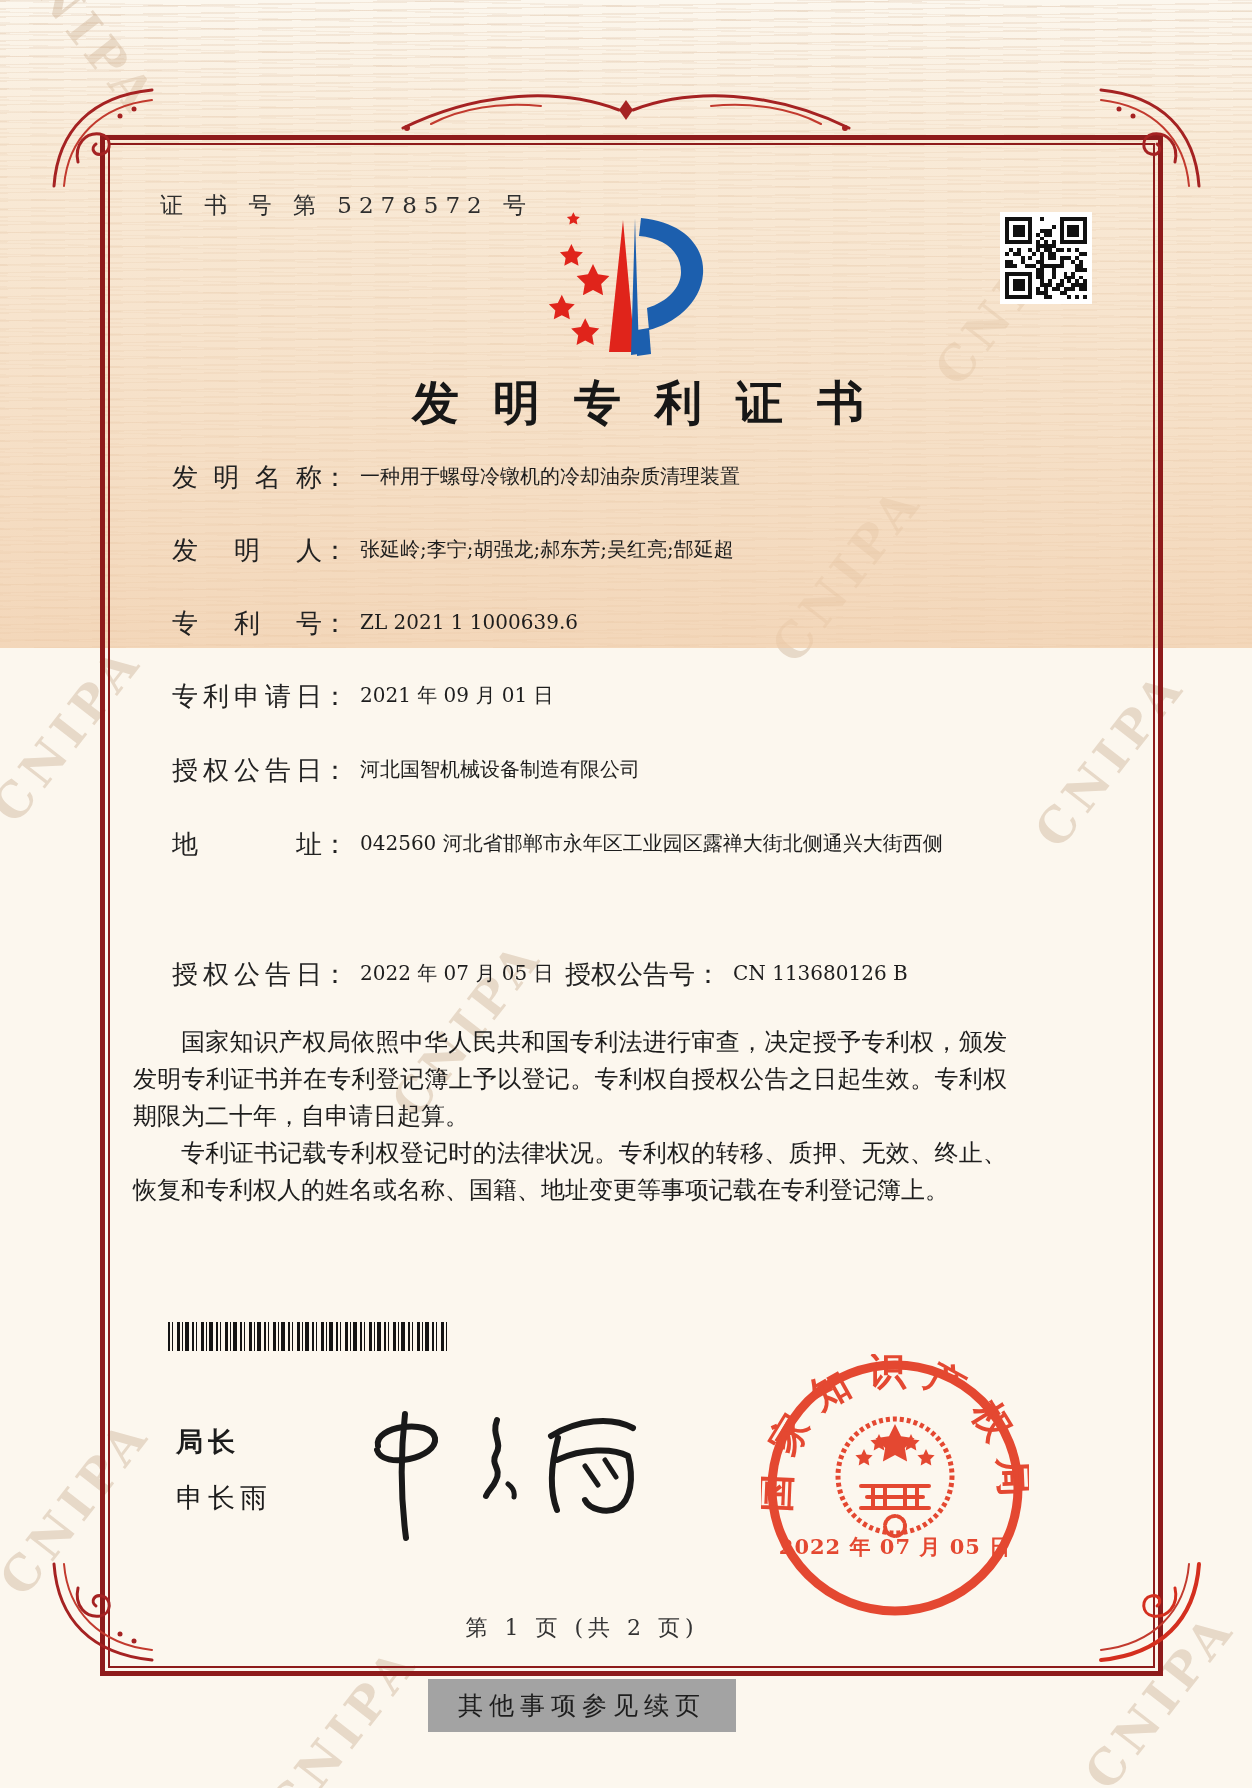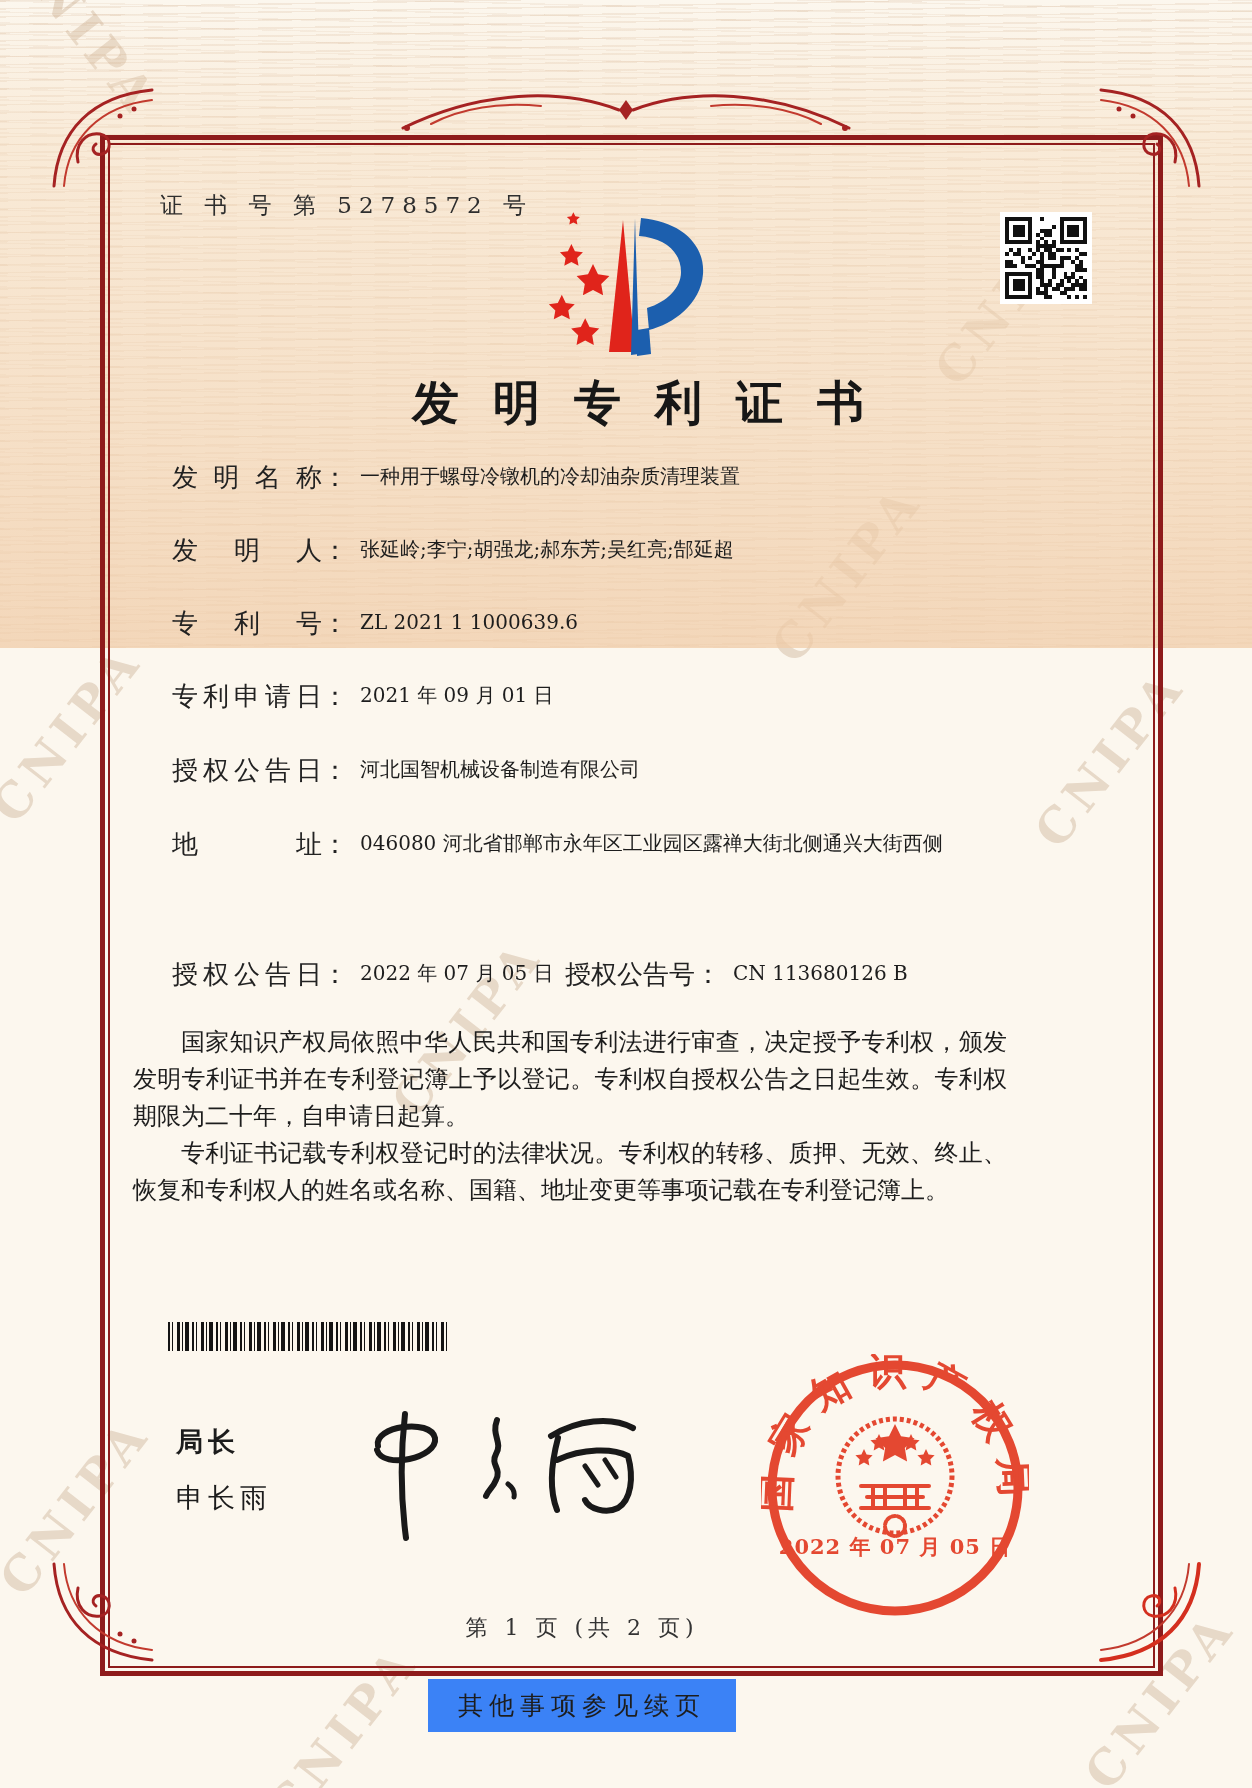--- a/index.html
+++ b/index.html
@@ -33,21 +33,21 @@
   .paras p{margin:0;text-indent:2em;}
   .barcode{position:absolute;left:168px;top:1322px;width:281px;height:29px;
       background:repeating-linear-gradient(90deg,
         #141414 0 2px, transparent 2px 4px, #141414 4px 5px, transparent 5px 9px,
         #141414 9px 12px, transparent 12px 14px, #141414 14px 15px, transparent 15px 17px,
         #141414 17px 21px, transparent 21px 24px);}
   .director-title{position:absolute;left:176px;top:1424px;font-size:27px;letter-spacing:5px;color:#1c1c1c;font-weight:bold;}
   .director-name{position:absolute;left:176px;top:1480px;font-size:27px;letter-spacing:5px;color:#1c1c1c;}
   .pageno{position:absolute;left:0;width:1164px;top:1613px;text-align:center;
       font-size:22px;letter-spacing:5px;color:#333;}
-  .footnote{position:absolute;left:428px;top:1679px;background:#3b82f6;
+  .footnote{position:absolute;left:428px;top:1679px;background:#a3a3a3;
       padding:10px 30px;font-size:25px;letter-spacing:6px;color:#1d1d1d;}
   .qr{position:absolute;left:1000px;top:212px;width:92px;height:92px;background:#fff;padding:5px;box-sizing:border-box;}
   .logo{position:absolute;left:533px;top:212px;width:186px;height:150px;}
   .seal{position:absolute;left:761px;top:1354px;width:268px;height:268px;
       mix-blend-mode:multiply;opacity:0.93;}
   .sig{position:absolute;left:345px;top:1388px;width:310px;height:165px;}
   .ornament{position:absolute;z-index:4;pointer-events:none;}
 </style>
 </head>
 <body>
@@ -292,21 +292,21 @@
       <span class="fvalue">2021 年 09 月 01 日</span>
     </div>
     <div class="field" style="top:748px;">
       <span class="flabel">授权公告日</span>
         <span class="fcolon">：</span>
       <span class="fvalue">河北国智机械设备制造有限公司</span>
     </div>
     <div class="field" style="top:822px;">
       <span class="flabel">地址</span>
         <span class="fcolon">：</span>
-      <span class="fvalue" style="max-width:640px;">046080 河北省邯郸市永年区工业园区露禅大街北侧通兴大街西侧</span>
+      <span class="fvalue" style="max-width:640px;">042560 河北省邯郸市永年区工业园区露禅大街北侧通兴大街西侧</span>
     </div>
     <div class="field" style="top:952px;">
       <span class="flabel">授权公告日</span>
         <span class="fcolon">：</span>
       <span class="fvalue">2022 年 07 月 05 日</span>
     </div>
     <div class="field" style="left:565px;top:952px;">
       <span class="flabel" style="width:130px;">授权公告号</span>
         <span class="fcolon">：</span>
       <span class="fvalue">CN 113680126 B</span>

